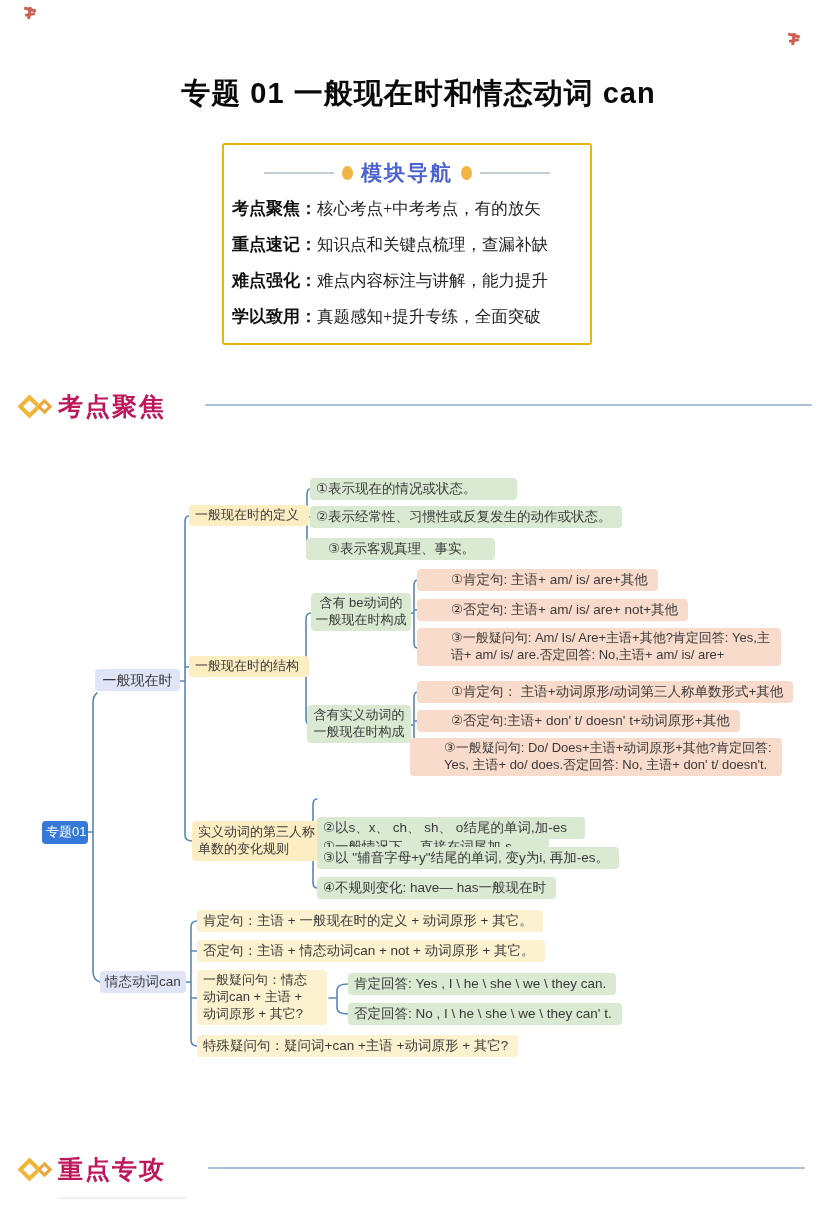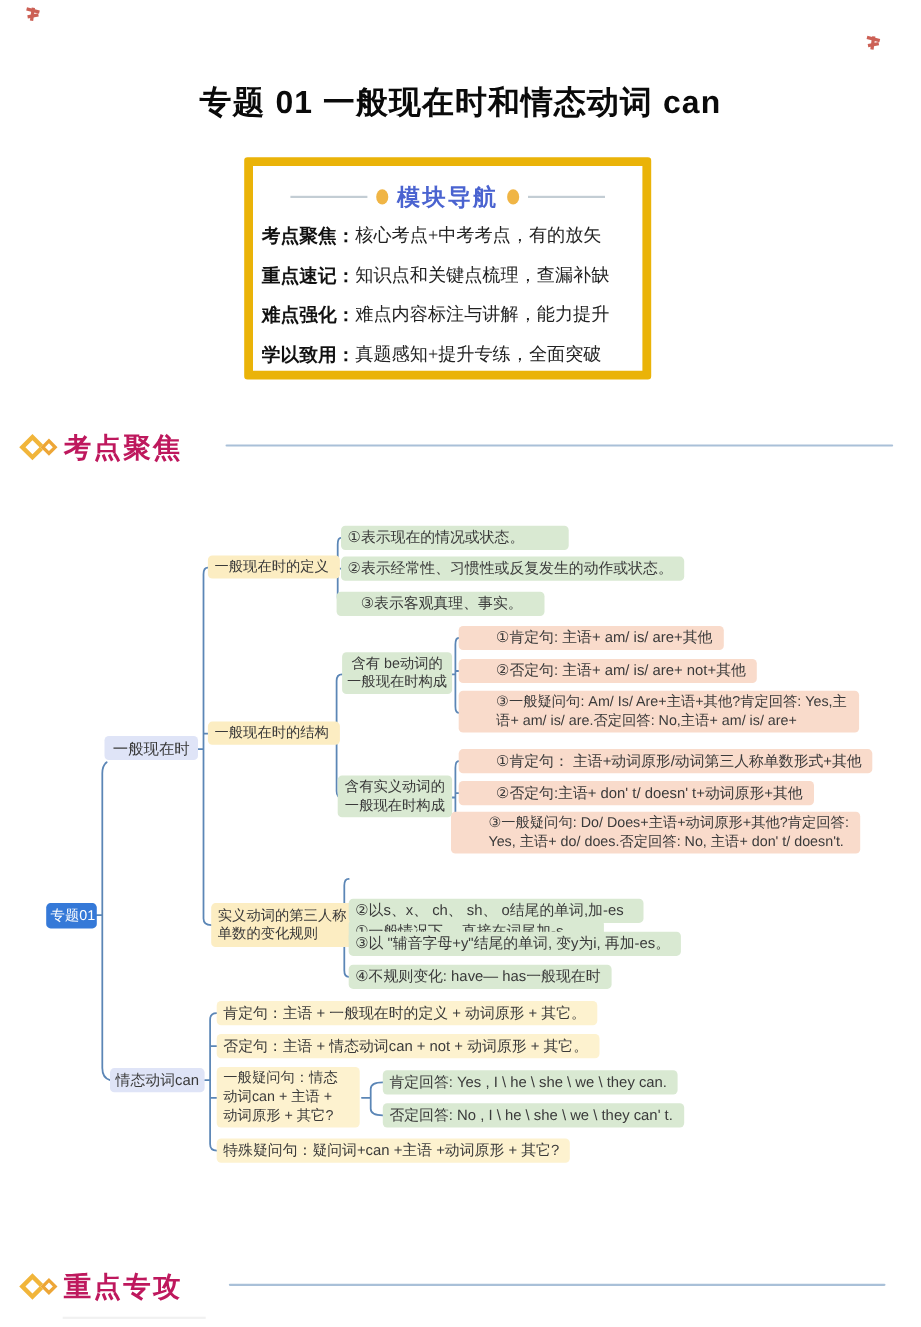--- a/index.html
+++ b/index.html
@@ -12,27 +12,27 @@
 
   
   .red-mark{position:absolute;width:16px;height:16px;opacity:.8;}
   .red-mark i{position:absolute;background:#c0392b;display:block;}
   .red-mark i.a{left:2px;top:3px;width:12px;height:3px;transform:rotate(14deg);}
   .red-mark i.b{left:3px;top:8px;width:10px;height:3px;transform:rotate(-10deg);}
   .red-mark i.c{left:6px;top:2px;width:3px;height:12px;transform:rotate(8deg);}
 
   
   .nav-box{position:absolute;left:222px;top:143px;width:370px;height:202px;
-    border:8px solid #eab308;border-radius:3px;background:#fff;box-sizing:border-box;}
+    border:2px solid #eab308;border-radius:3px;background:#fff;box-sizing:border-box;}
   .nav-head{display:flex;align-items:center;justify-content:center;margin-top:14px;gap:8px;}
   .nav-head .hline{width:70px;height:2px;background:#c3cdd4;}
   .nav-head .dot{width:11px;height:14px;border-radius:50%;background:#f0b545;}
   .nav-head .nav-title{font-size:21px;font-weight:bold;color:#4a63d0;letter-spacing:2px;}
   .nav-rows{margin:10px 8px 0 8px;}
-  .nav-row{display:flex;align-items:flex-start;margin-bottom:13px;white-space:nowrap;}
+  .nav-row{display:flex;align-items:center;margin-bottom:13px;white-space:nowrap;}
   .nav-row .lab{font-size:17px;font-weight:bold;color:#111;}
   .nav-row .desc{font-size:16.5px;color:#222;
     font-family:"Liberation Serif","DejaVu Serif",serif;}
 
   
   .section-head{position:absolute;left:20px;display:flex;align-items:center;}
   .sec-icon{position:relative;width:34px;height:28px;flex:0 0 auto;}
   .sec-icon .d1{position:absolute;left:1px;top:5px;width:9px;height:9px;
     border:4.5px solid #f1b53a;transform:rotate(45deg);background:#fff;}
   .sec-icon .d2{position:absolute;left:19px;top:8px;width:5px;height:5px;

